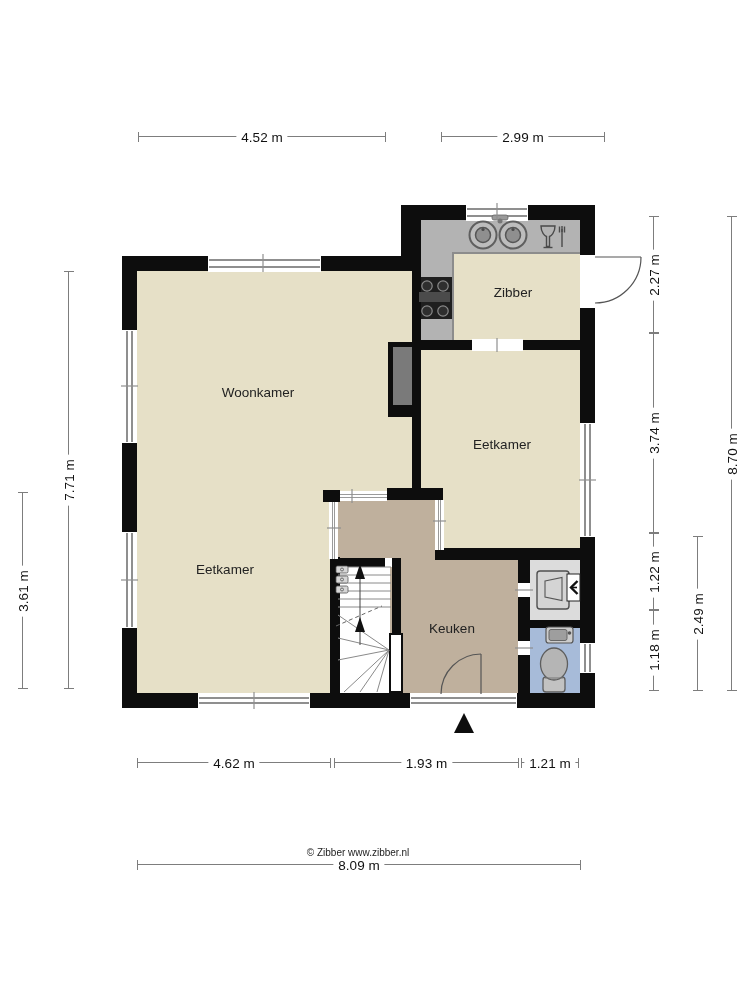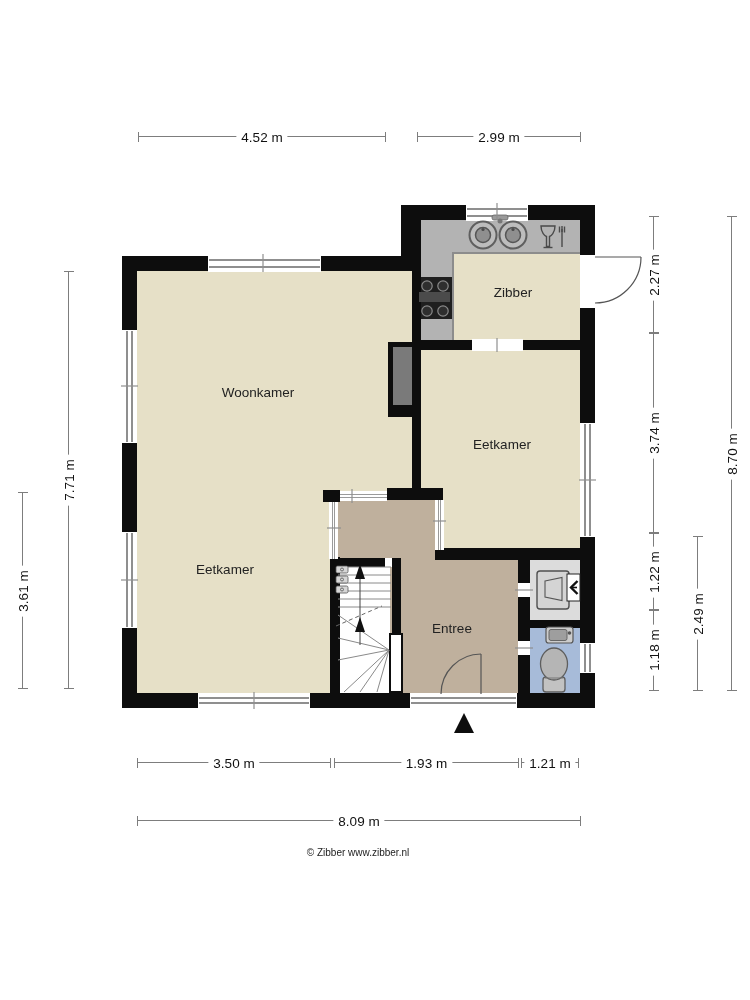--- a/index.html
+++ b/index.html
@@ -229,49 +229,49 @@
         <path d="M327 528 H341"></path>
     </g>
 
     <polygon points="464,713 474,733 454,733" fill="#0d0d0d"></polygon>
   </svg>
 
   <div class="room-label" style="left:258px;top:392px">Woonkamer</div>
   <div class="room-label" style="left:513px;top:292px">Zibber</div>
   <div class="room-label" style="left:502px;top:444px">Eetkamer</div>
   <div class="room-label" style="left:225px;top:569px">Eetkamer</div>
-  <div class="room-label" style="left:452px;top:628px">Entree</div>
+  <div class="room-label" style="left:452px;top:628px">Keuken</div>
 
   <div class="dimh" style="left:139px;top:136px;width:246px">
     <i class="tick l"></i>
       <i class="tick r"></i>
       <span class="lbl">4.52 m</span>
     </div>
-  <div class="dimh" style="left:418px;top:136px;width:162px">
+  <div class="dimh" style="left:442px;top:136px;width:162px">
     <i class="tick l"></i>
       <i class="tick r"></i>
       <span class="lbl">2.99 m</span>
     </div>
 
   <div class="dimh" style="left:138px;top:762px;width:192px">
     <i class="tick l"></i>
       <i class="tick r"></i>
-      <span class="lbl">3.50 m</span>
+      <span class="lbl">4.62 m</span>
     </div>
   <div class="dimh" style="left:335px;top:762px;width:183px">
     <i class="tick l"></i>
       <i class="tick r"></i>
       <span class="lbl">1.93 m</span>
     </div>
   <div class="dimh" style="left:522px;top:762px;width:56px">
     <i class="tick l"></i>
       <i class="tick r"></i>
       <span class="lbl">1.21 m</span>
     </div>
-  <div class="dimh" style="left:138px;top:820px;width:442px">
+  <div class="dimh" style="left:138px;top:864px;width:442px">
     <i class="tick l"></i>
       <i class="tick r"></i>
       <span class="lbl">8.09 m</span>
     </div>
 
   <div class="dimv" style="left:68px;top:272px;height:416px">
     <i class="tick t"></i>
       <i class="tick b"></i>
       <span class="lbl">7.71 m</span>
     </div>

